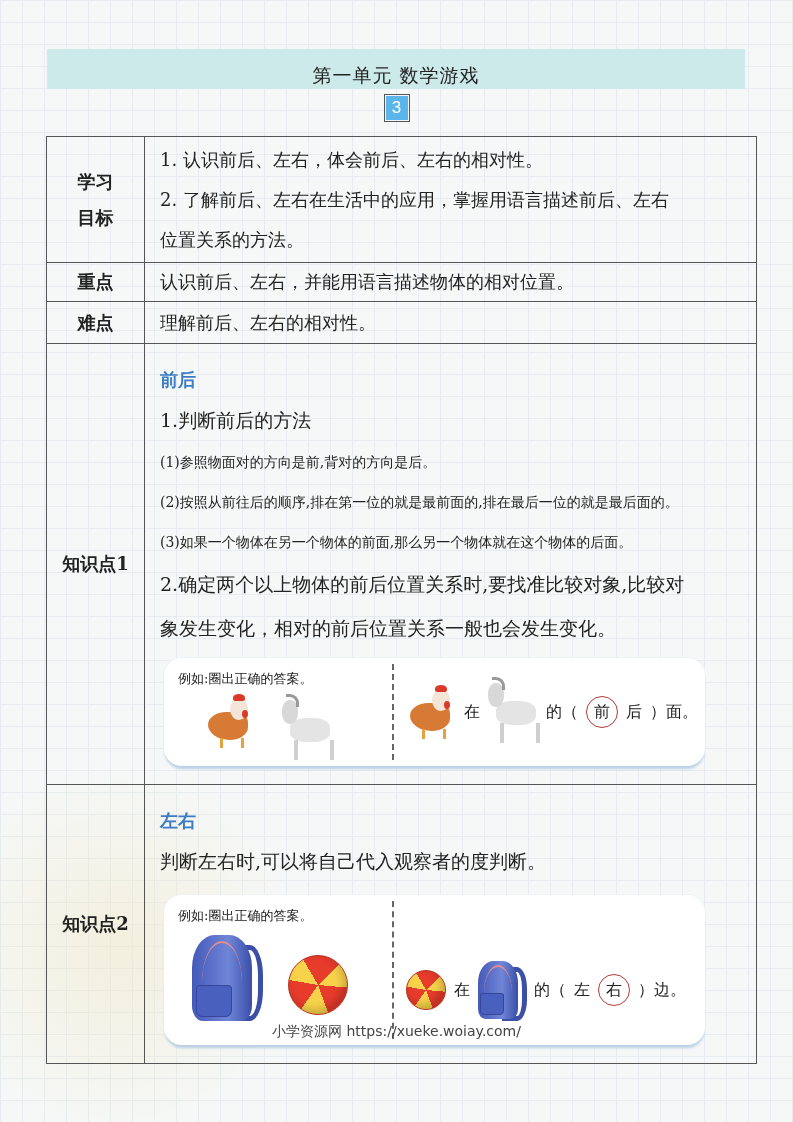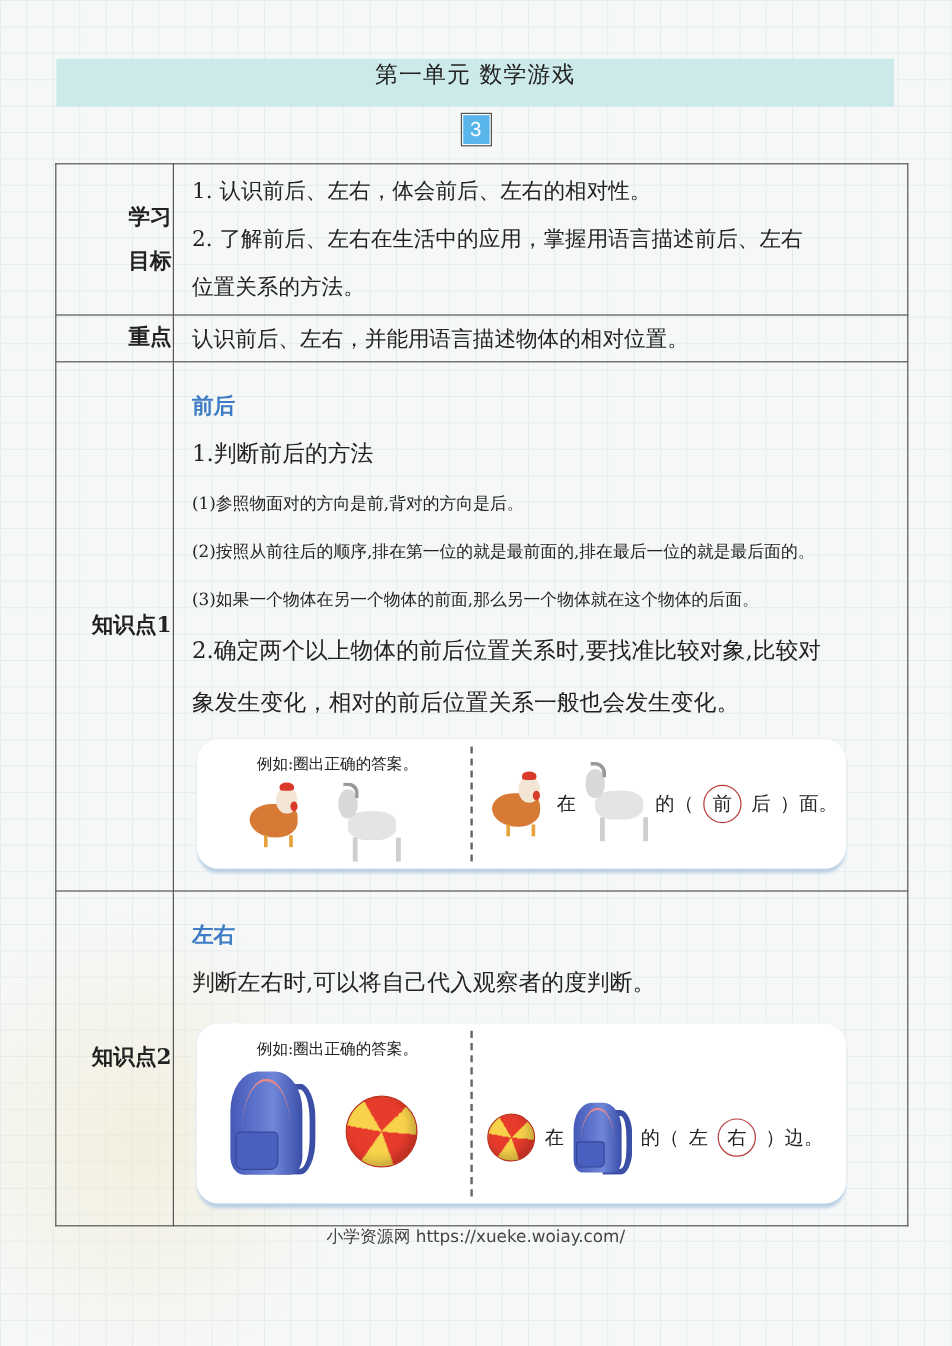--- a/index.html
+++ b/index.html
@@ -12,57 +12,57 @@
     background-size:22px 22px;
     font-family:"DejaVu Serif","Liberation Serif",serif;
     color:#222;
   }
   .bg-hill {
     position:absolute; left:-60px; top:760px; width:360px; height:380px;
     background:radial-gradient(ellipse at center, rgba(240,232,200,0.55) 0%, rgba(246,248,248,0) 70%);
   }
   .unit-banner {
     position:absolute; left:47px; top:49px; width:698px; height:40px;
-    background:#cdeaea; display:flex; align-items:flex-start; justify-content:center;
+    background:#cdeaea; display:flex; align-items:flex-end; justify-content:center;
     font-size:19px; letter-spacing:1px;
   }
   .lesson-title {
     position:absolute; top:96px; left:0; width:793px; display:flex;
     justify-content:center; align-items:center; gap:6px; font-size:20px;
   }
   .lesson-num {
     width:22px; height:24px; background:#5ab6ea; color:#fff; font-size:17px;
     display:flex; align-items:center; justify-content:center;
     outline:1.5px solid #555; outline-offset:1px;
     font-family:"Liberation Sans",sans-serif;
   }
   table.plan {
     position:absolute; left:46px; top:136px; width:711px;
     border-collapse:collapse;
   }
   table.plan td { border:1.5px solid #555; vertical-align:middle; }
   td.label {
-    width:95px; text-align:right; font-weight:bold; font-size:18px;
+    width:95px; text-align:center; font-weight:bold; font-size:18px;
     line-height:36px;
   }
   td.content { padding:0 15px; font-size:18px; }
   .line { line-height:40px; }
   .blue-head {
     color:#3d7cc4; font-family:"Liberation Sans",sans-serif; font-weight:bold;
     font-size:18px; line-height:36px; margin-top:18px;
   }
   .big { font-size:19px; line-height:44px; }
   .small { font-size:14px; line-height:40px; }
   .example {
     position:relative; margin:8px 36px 18px 4px; background:#fff;
     border-radius:18px; box-shadow:0 4px 3px -1px #b9cfe4, 0 0 0 1px #eef2f5;
     display:flex; align-items:stretch;
   }
   .ex-left { width:214px; padding:12px 0 8px 14px; position:relative; }
-  .ex-label { font-size:13px;margin-left:36px; }
+  .ex-label { font-size:13px; }
   .divider { border-left:2px dashed #666; margin:6px 0; }
   .ex-right { flex:1; display:flex; align-items:center; padding-left:12px; font-size:16px; gap:8px; }
   .circled {
     display:inline-flex; width:30px; height:30px; border:1.6px solid #b53a3a;
     border-radius:50%; align-items:center; justify-content:center;
   }
   
   .hen { position:relative; width:50px; height:55px; display:inline-block; }
   .hen .body { position:absolute; left:4px; top:18px; width:40px; height:28px; background:#d77a35; border-radius:50% 40% 50% 60%; }
   .hen .head { position:absolute; left:26px; top:4px; width:18px; height:22px; background:#f3e6d6; border-radius:50%; }
@@ -107,20 +107,24 @@
     </td>
     <td class="content">
       <div class="line">1. 认识前后、左右，体会前后、左右的相对性。</div>
       <div class="line">2. 了解前后、左右在生活中的应用，掌握用语言描述前后、左右</div>
       <div class="line">位置关系的方法。</div>
     </td>
   </tr>
   <tr style="height:35px">
     <td class="label">重点</td>
     <td class="content">认识前后、左右，并能用语言描述物体的相对位置。</td>
+  </tr>
+  <tr style="height:42px">
+    <td class="label">难点</td>
+    <td class="content">理解前后、左右的相对性。</td>
   </tr>
   <tr style="height:428px">
     <td class="label">知识点1</td>
     <td class="content">
       <div class="blue-head">前后</div>
       <div class="big">1.判断前后的方法</div>
       <div class="small">(1)参照物面对的方向是前,背对的方向是后。</div>
       <div class="small">(2)按照从前往后的顺序,排在第一位的就是最前面的,排在最后一位的就是最后面的。</div>
       <div class="small">(3)如果一个物体在另一个物体的前面,那么另一个物体就在这个物体的后面。</div>
       <div class="big">2.确定两个以上物体的前后位置关系时,要找准比较对象,比较对</div>

